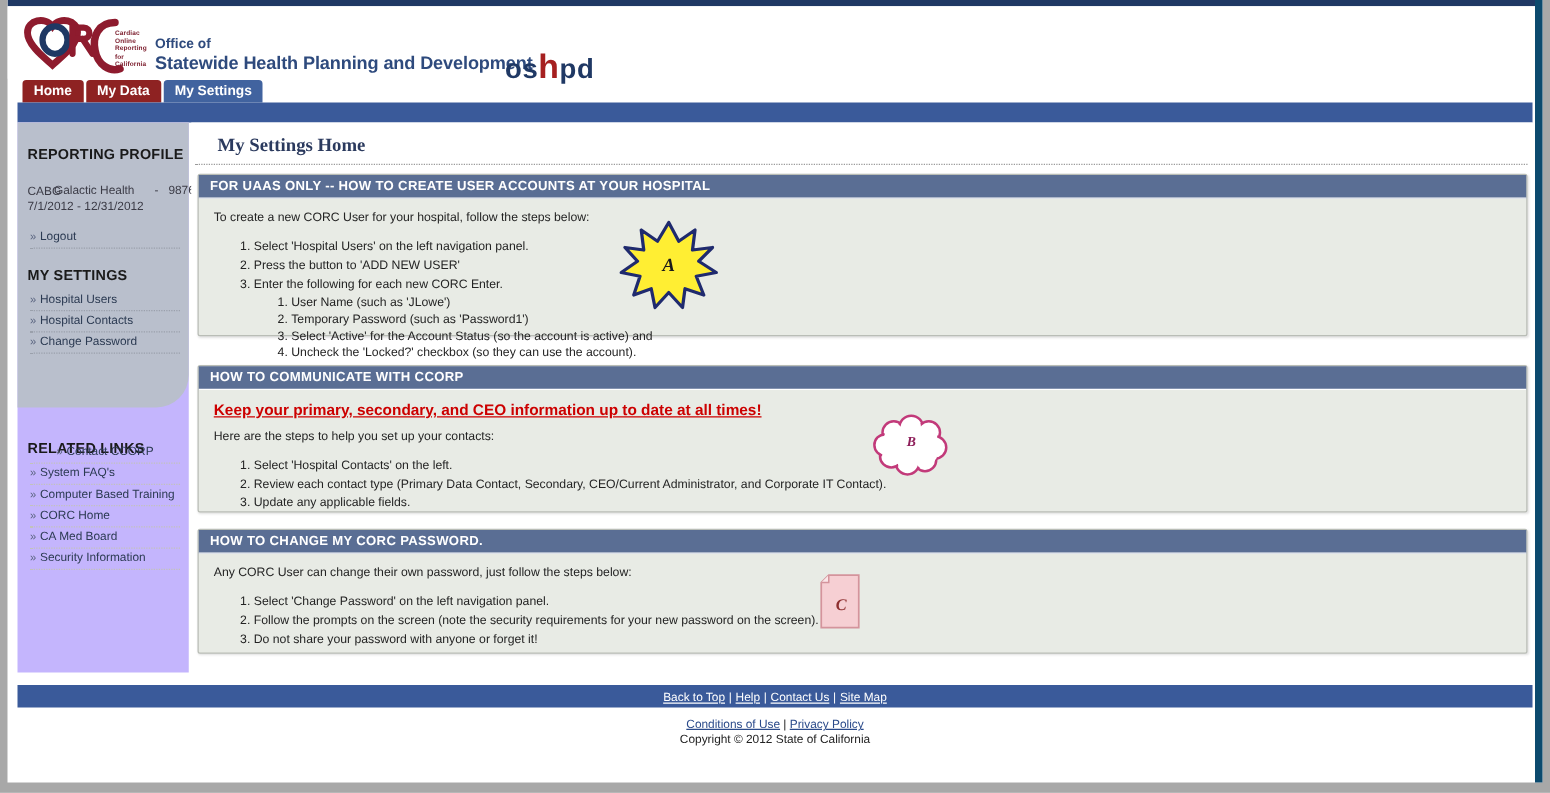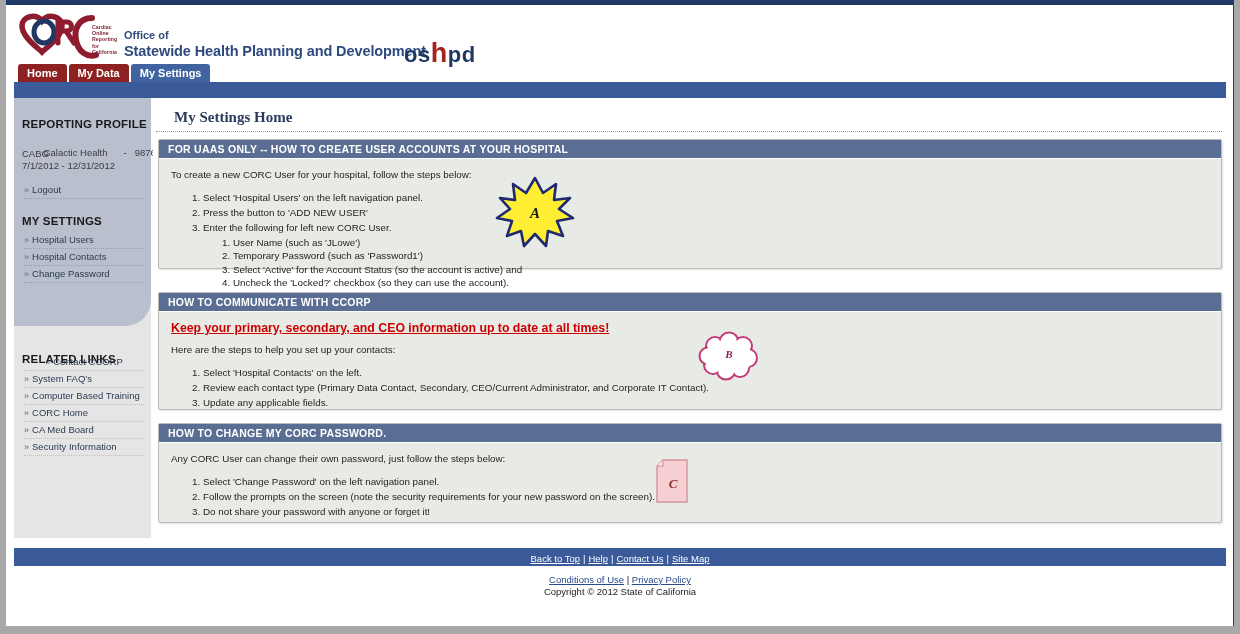--- a/index.html
+++ b/index.html
@@ -11,21 +11,21 @@
     position: relative;
     width: 1240px; height: 634px;
     overflow: hidden;
     background: #a8a8a8;
   }
   #frame {
     position: absolute;
     left: 6px; top: 0px;
     width: 1228px; height: 626px;
     background: #ffffff;
-    border-right: 1px solid #0c4a6e;
+    border-right: 6px solid #0c4a6e;
     box-sizing: border-box;
     overflow: hidden;
   }
   .topstrip {
     position: absolute; left: 0; top: 0;
     width: 1228px; height: 5px;
     background: #1f3864;
   }
 
   
@@ -86,21 +86,21 @@
   .navbar {
     position: absolute; left: 8px; top: 82px;
     width: 1212px; height: 16px;
     background: #3a5a9a;
   }
 
   
   .sidebar {
     position: absolute; left: 8px; top: 98px;
     width: 137px; height: 440px;
-    background: #e5e5e5;
+    background: #c4b5fd;
   }
   .sb-top {
     position: absolute; left: 0; top: 0;
     width: 137px; height: 228px;
     background: #b9bfcc;
     border-bottom-right-radius: 26px;
   }
   .sb-section {
     position: absolute; left: 8px;
     font-size: 11.5px; font-weight: bold; color: #1a1a1a;
@@ -322,21 +322,21 @@
       <div class="title-rule"></div>
 
       <div class="panel" style="top:41px; height:130px;">
         <div class="panel-head">FOR UAAS ONLY -- HOW TO CREATE USER ACCOUNTS AT YOUR HOSPITAL</div>
         <div class="panel-body">
           <div class="intro">To create a new CORC User for your hospital, follow the steps below:</div>
           <ol class="steps">
             <li>Select 'Hospital Users' on the left navigation panel.</li>
             <li>Press the button to 'ADD NEW USER'</li>
             <li>
-              <span>Enter the following for left new CORC User.</span>
+              <span>Enter the following for each new CORC Enter.</span>
               <ol class="sub">
                 <li>User Name (such as 'JLowe')</li>
                 <li>Temporary Password (such as 'Password1')</li>
                 <li>Select 'Active' for the Account Status (so the account is active) and</li>
                 <li>Uncheck the 'Locked?' checkbox (so they can use the account).</li>
               </ol>
             </li>
           </ol>
         </div>
       </div>

